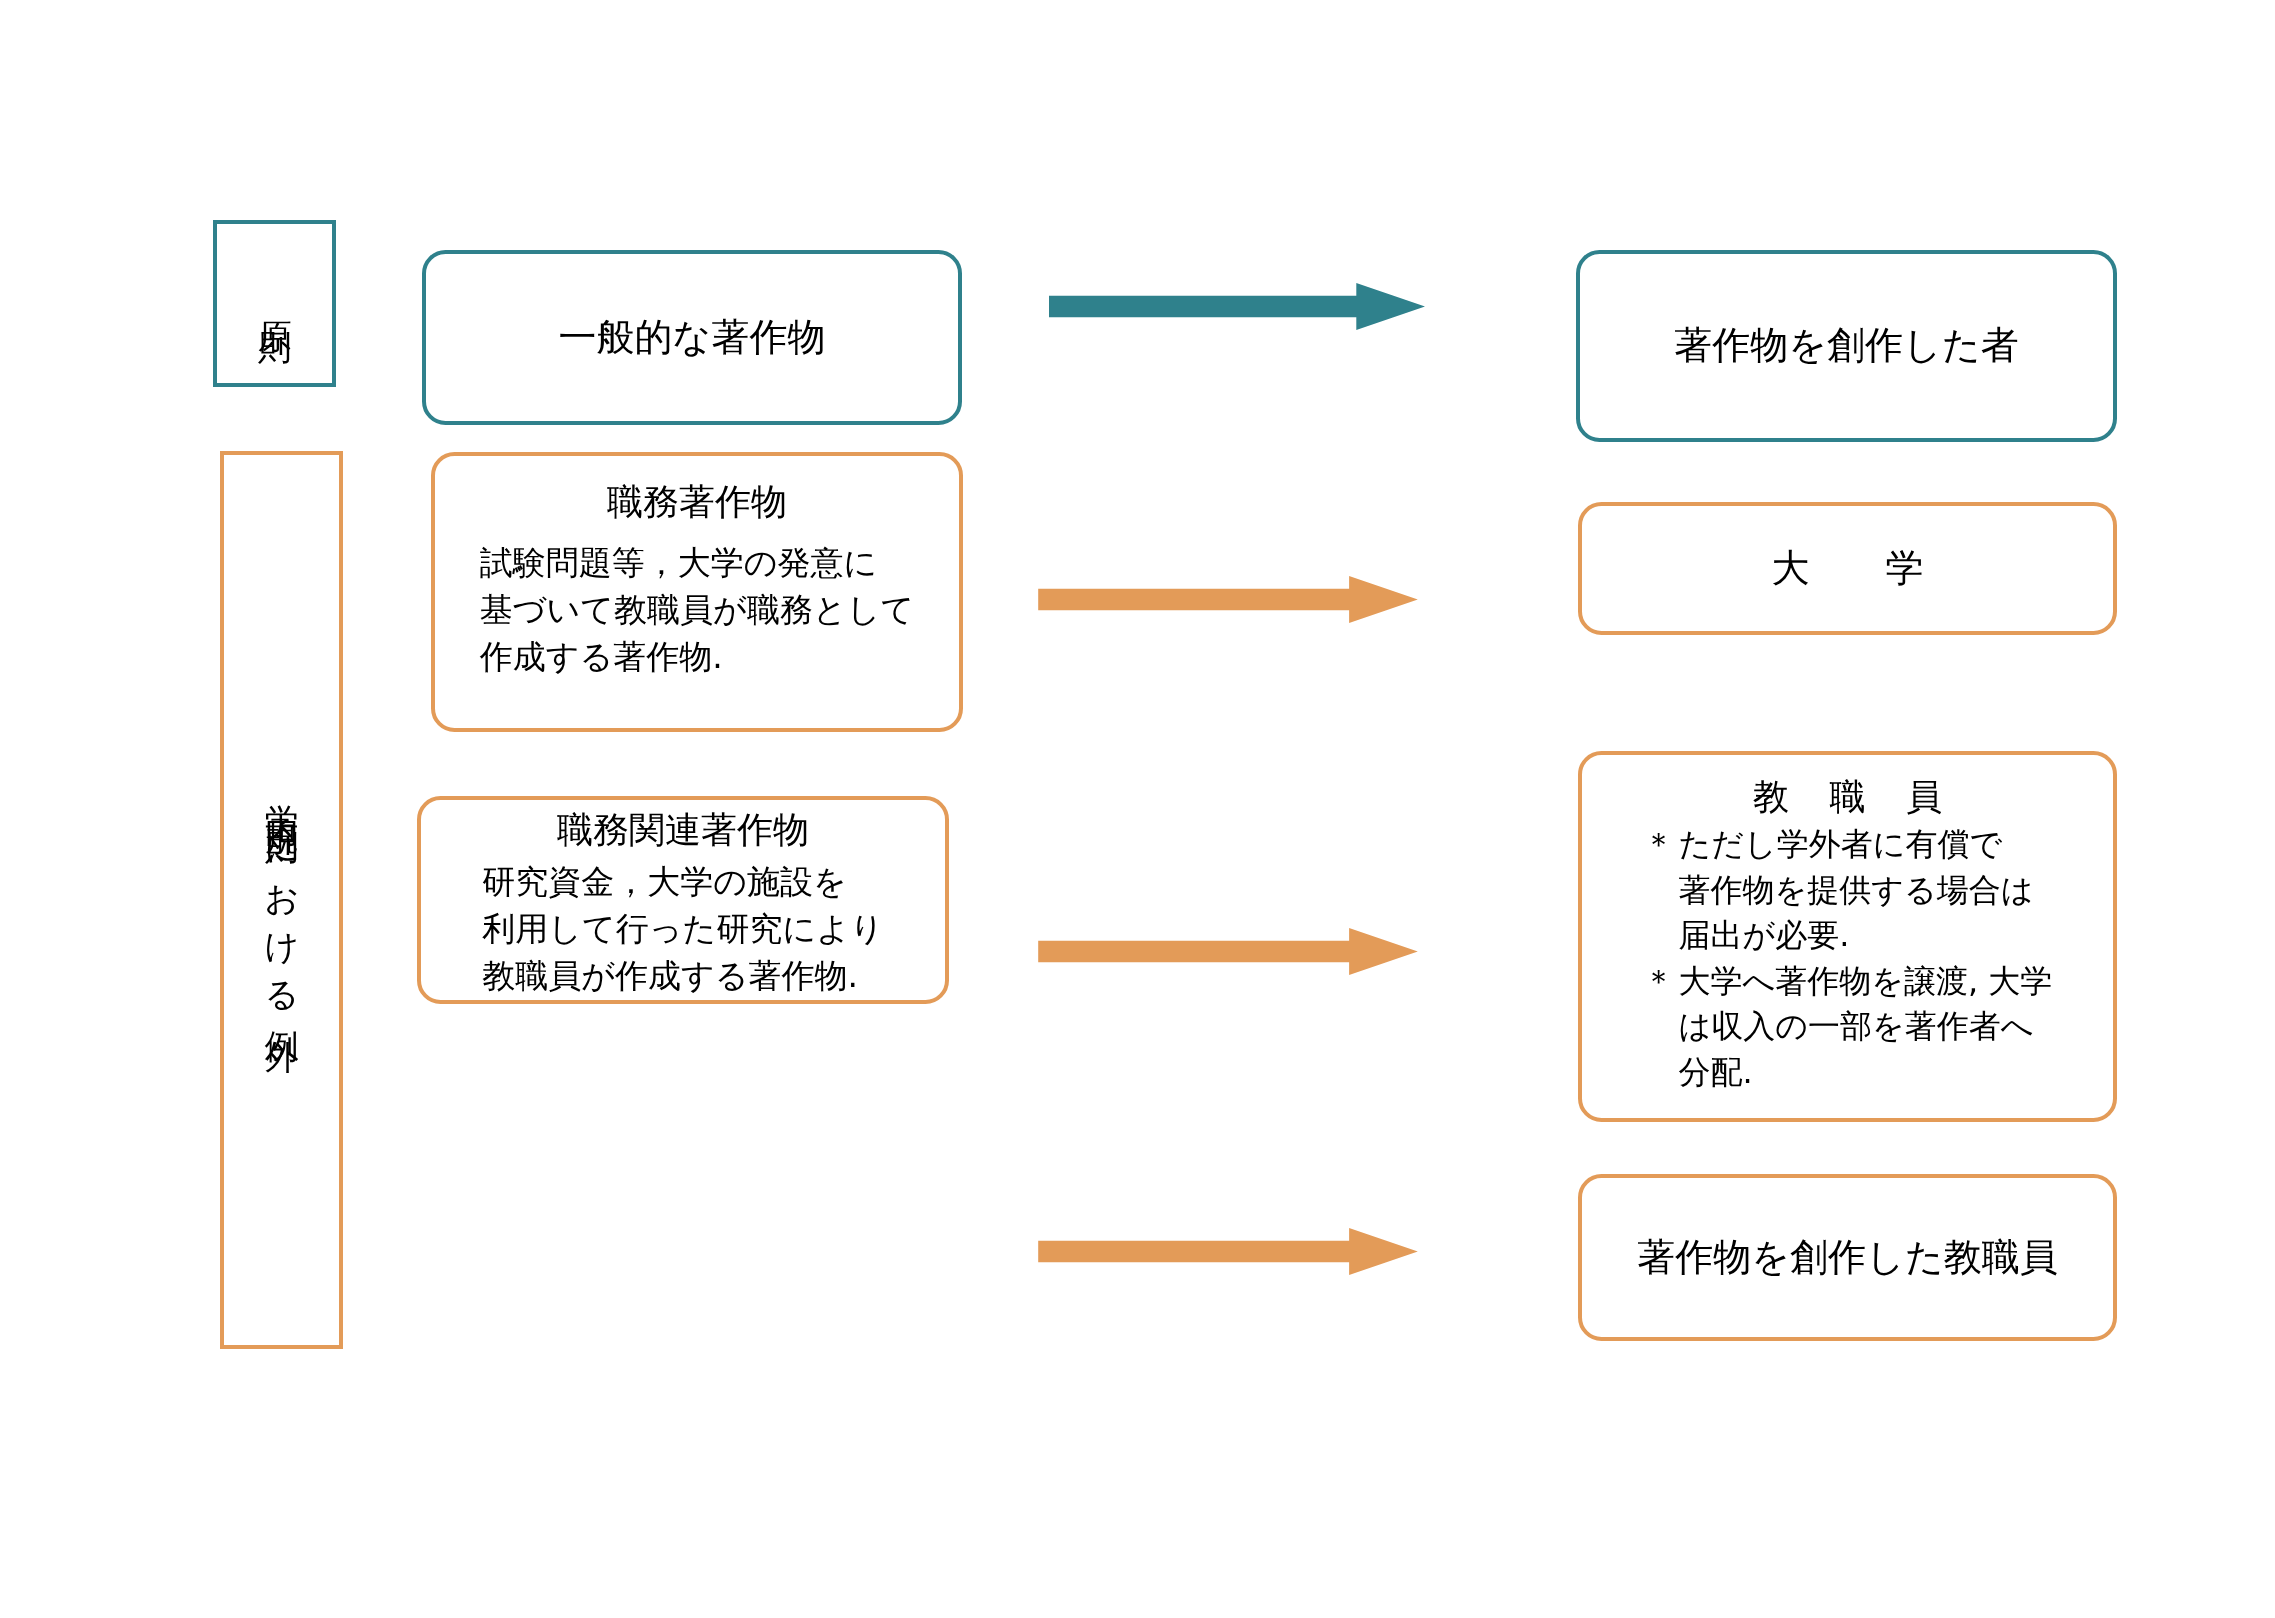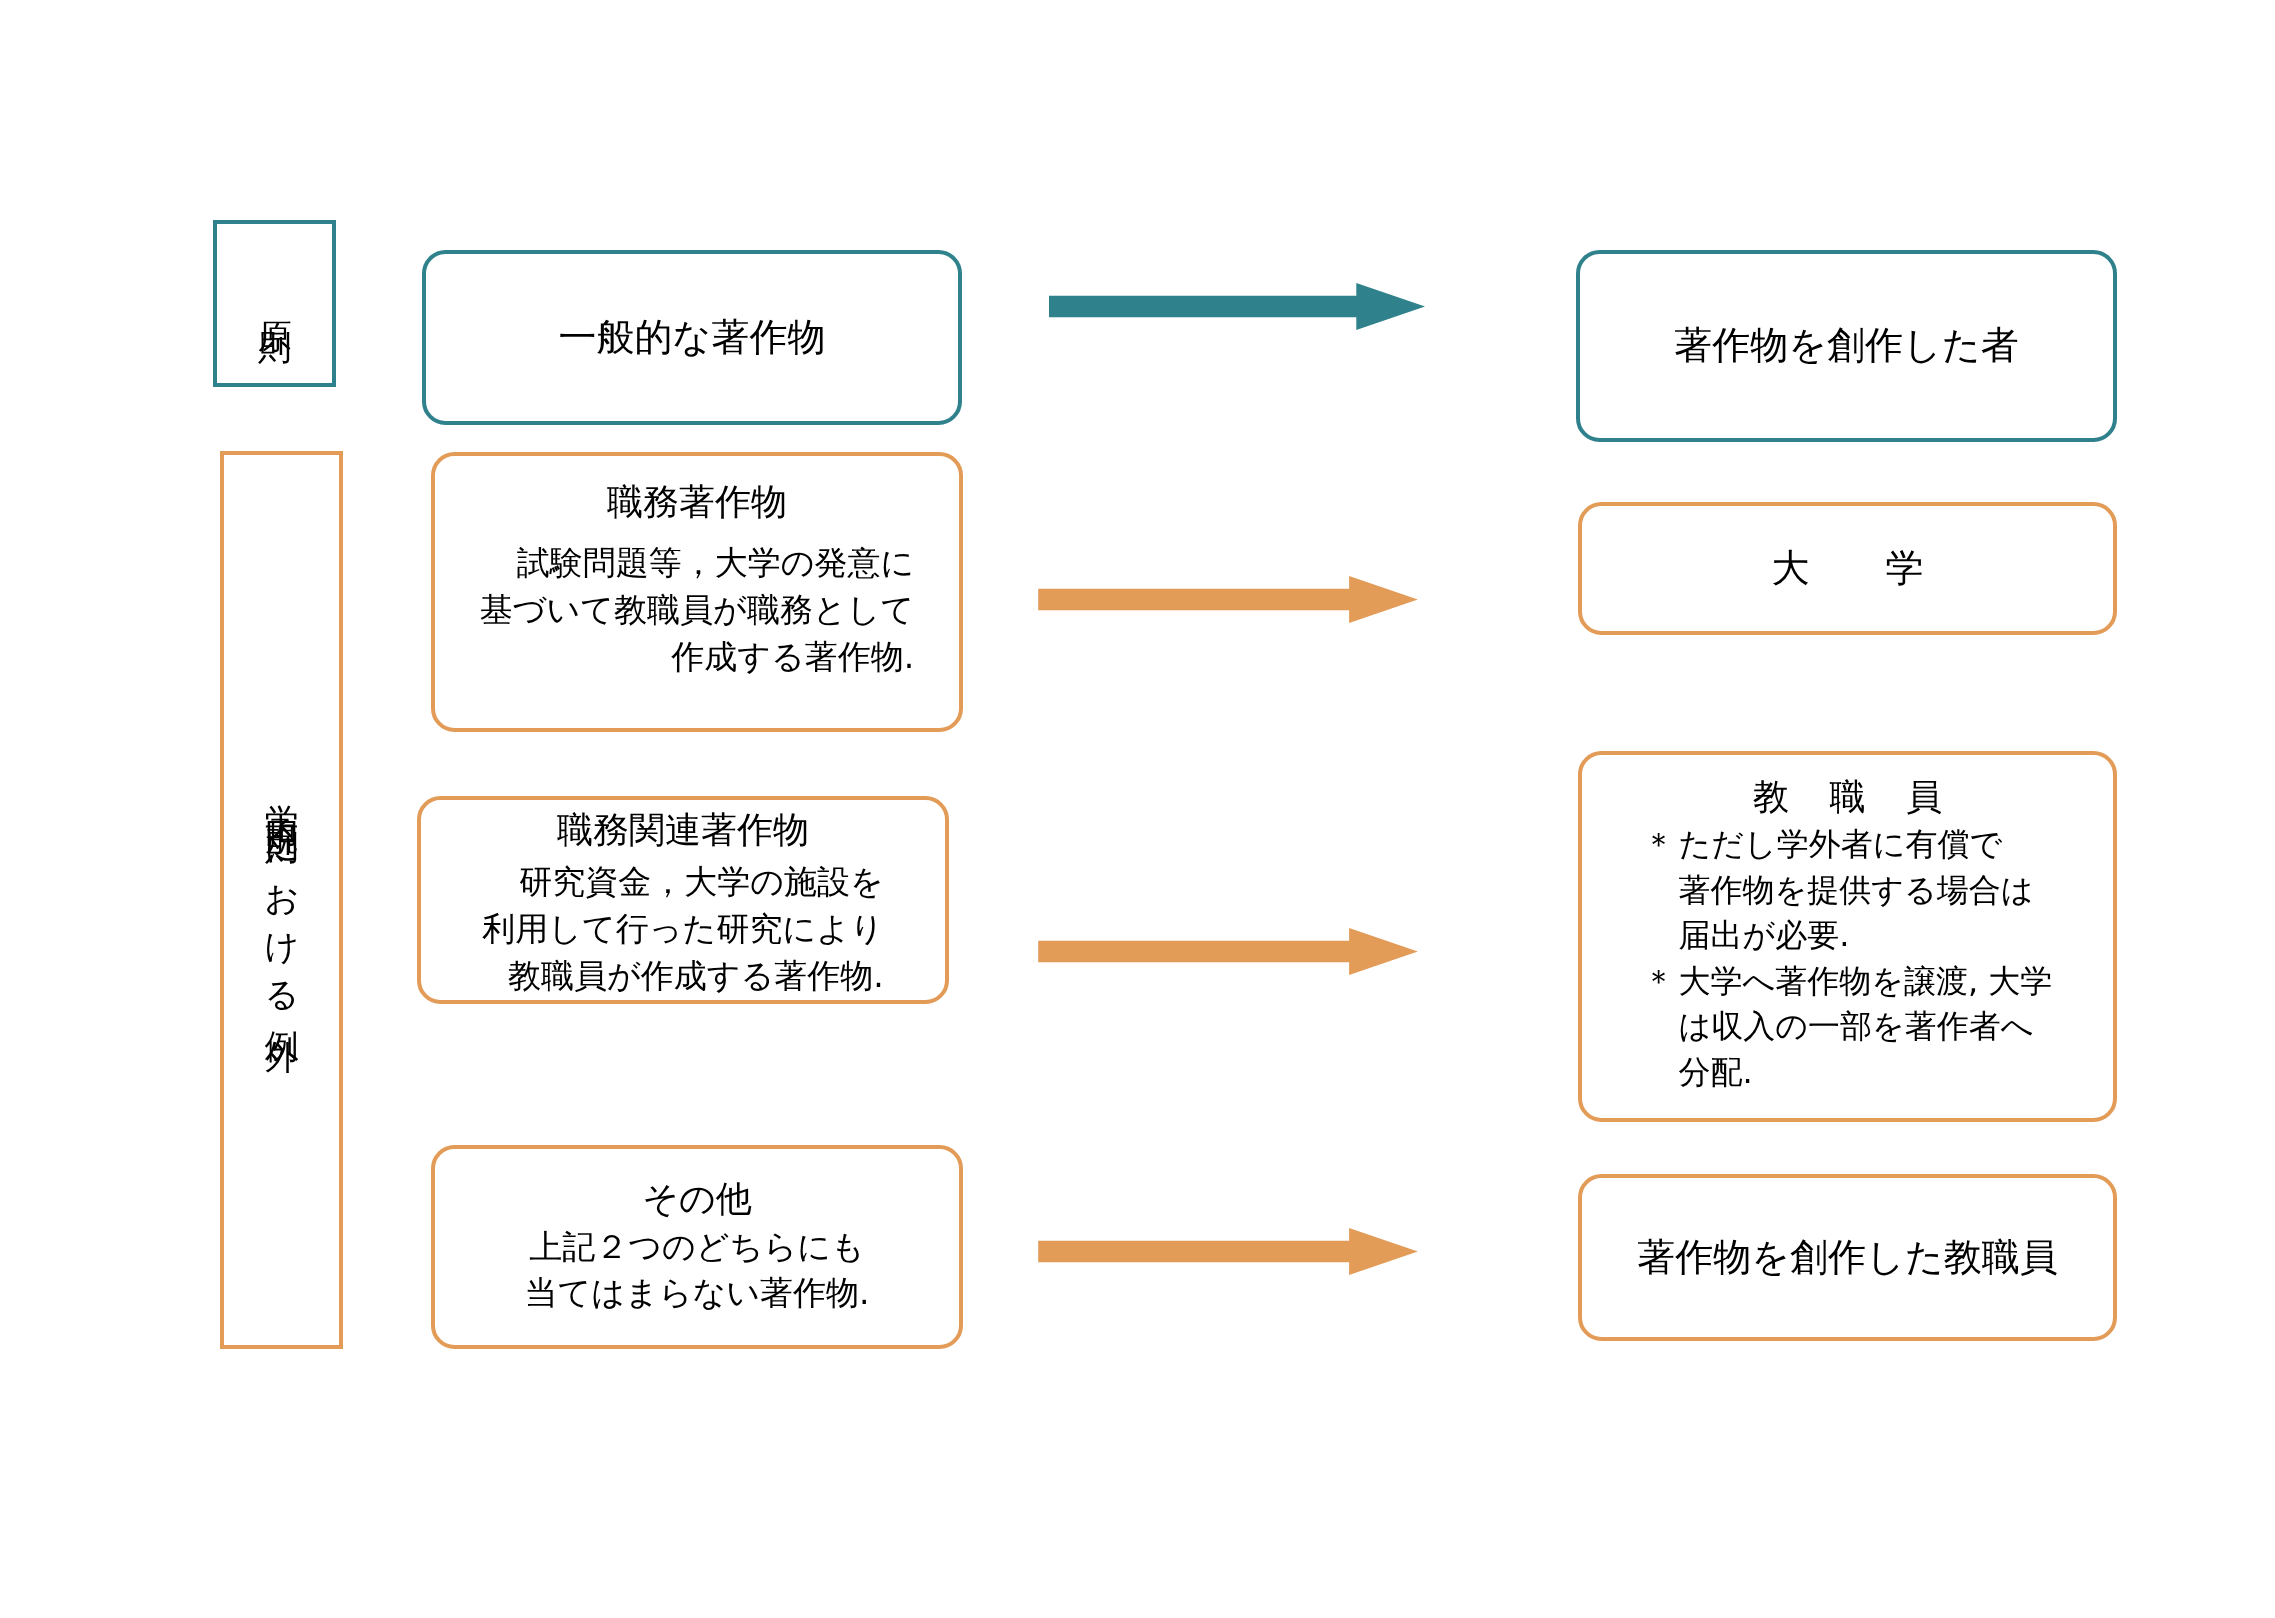--- a/index.html
+++ b/index.html
@@ -67,21 +67,21 @@
 
   
   .title-line {
     font-size: 36px;
     white-space: nowrap;
     margin: 0;
   }
   .title-line.spaced { letter-spacing: 14.5px; text-indent: 14.5px; }
   .body-block {
     font-size: 33px;
-    text-align: right;
+    text-align: left;
     margin: 0;
   }
   .body-block.centered { text-align: center; }
   .body-line { display: block; white-space: nowrap; }
   .single-line {
     font-size: 38px;
     white-space: nowrap;
   }
   .note-list { margin: 0; text-align: left; }
   .note-item {
@@ -165,27 +165,20 @@
         <span class="note-star">＊</span>
         <span class="note-text">
           <span class="body-line">大学へ著作物を譲渡, 大学</span>
           <span class="body-line">は収入の一部を著作者へ</span>
           <span class="body-line">分配.</span>
         </span>
       </div>
     </div>
   </div>
 
-  <div class="box orange rounded" style="left:431px; top:1145px; width:532px; height:204px; justify-content:flex-start; padding-top:23.5px;">
-    <div class="title-line">その他</div>
-    <div class="body-block centered">
-      <span class="body-line">上記２つのどちらにも</span>
-      <span class="body-line">当てはまらない著作物.</span>
-    </div>
-  </div>
 
   <svg class="arrow" style="left:1038px; top:1228px;" width="380" height="47" viewBox="0 0 420 52">
     <polygon points="0,14 344,14 344,0 420,26 344,52 344,38 0,38" fill="#E39B58"></polygon>
   </svg>
 
   <div class="box orange rounded" style="left:1578px; top:1174px; width:539px; height:167px;">
     <div class="single-line">著作物を創作した教職員</div>
   </div>
 
 </div>

